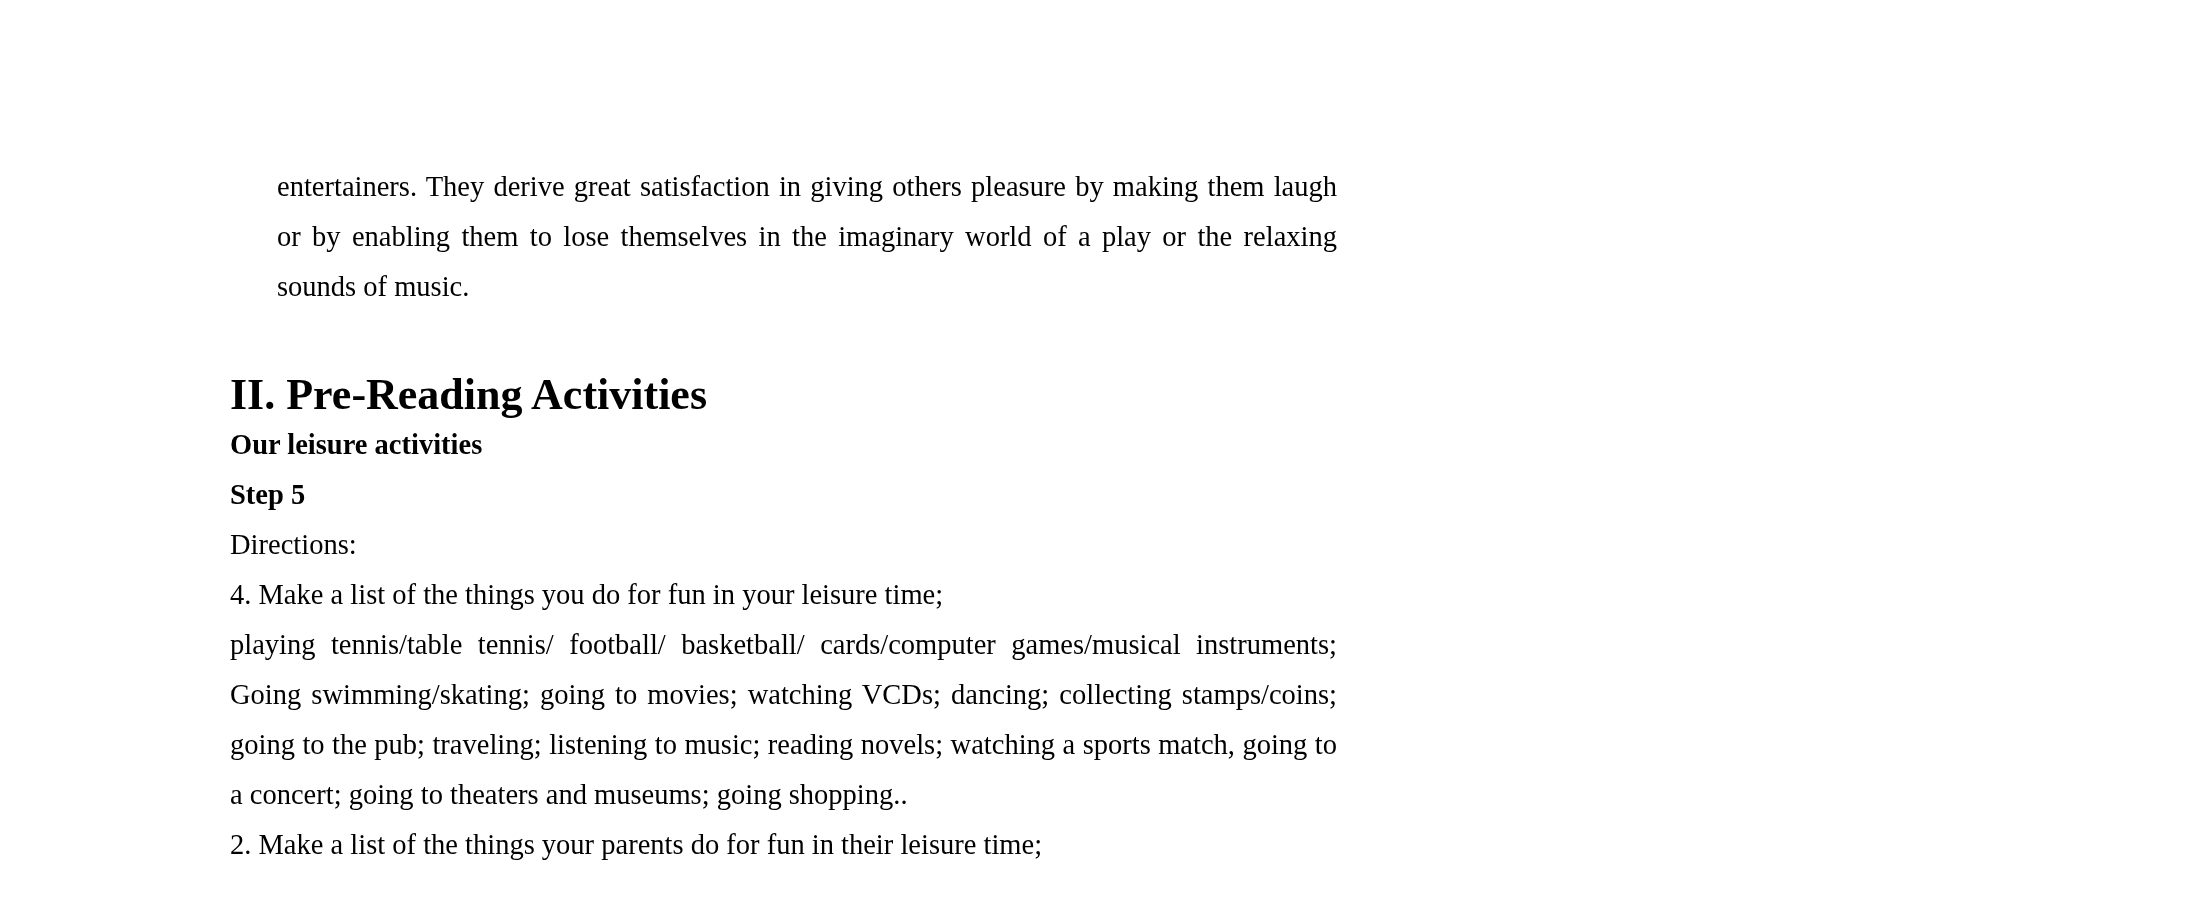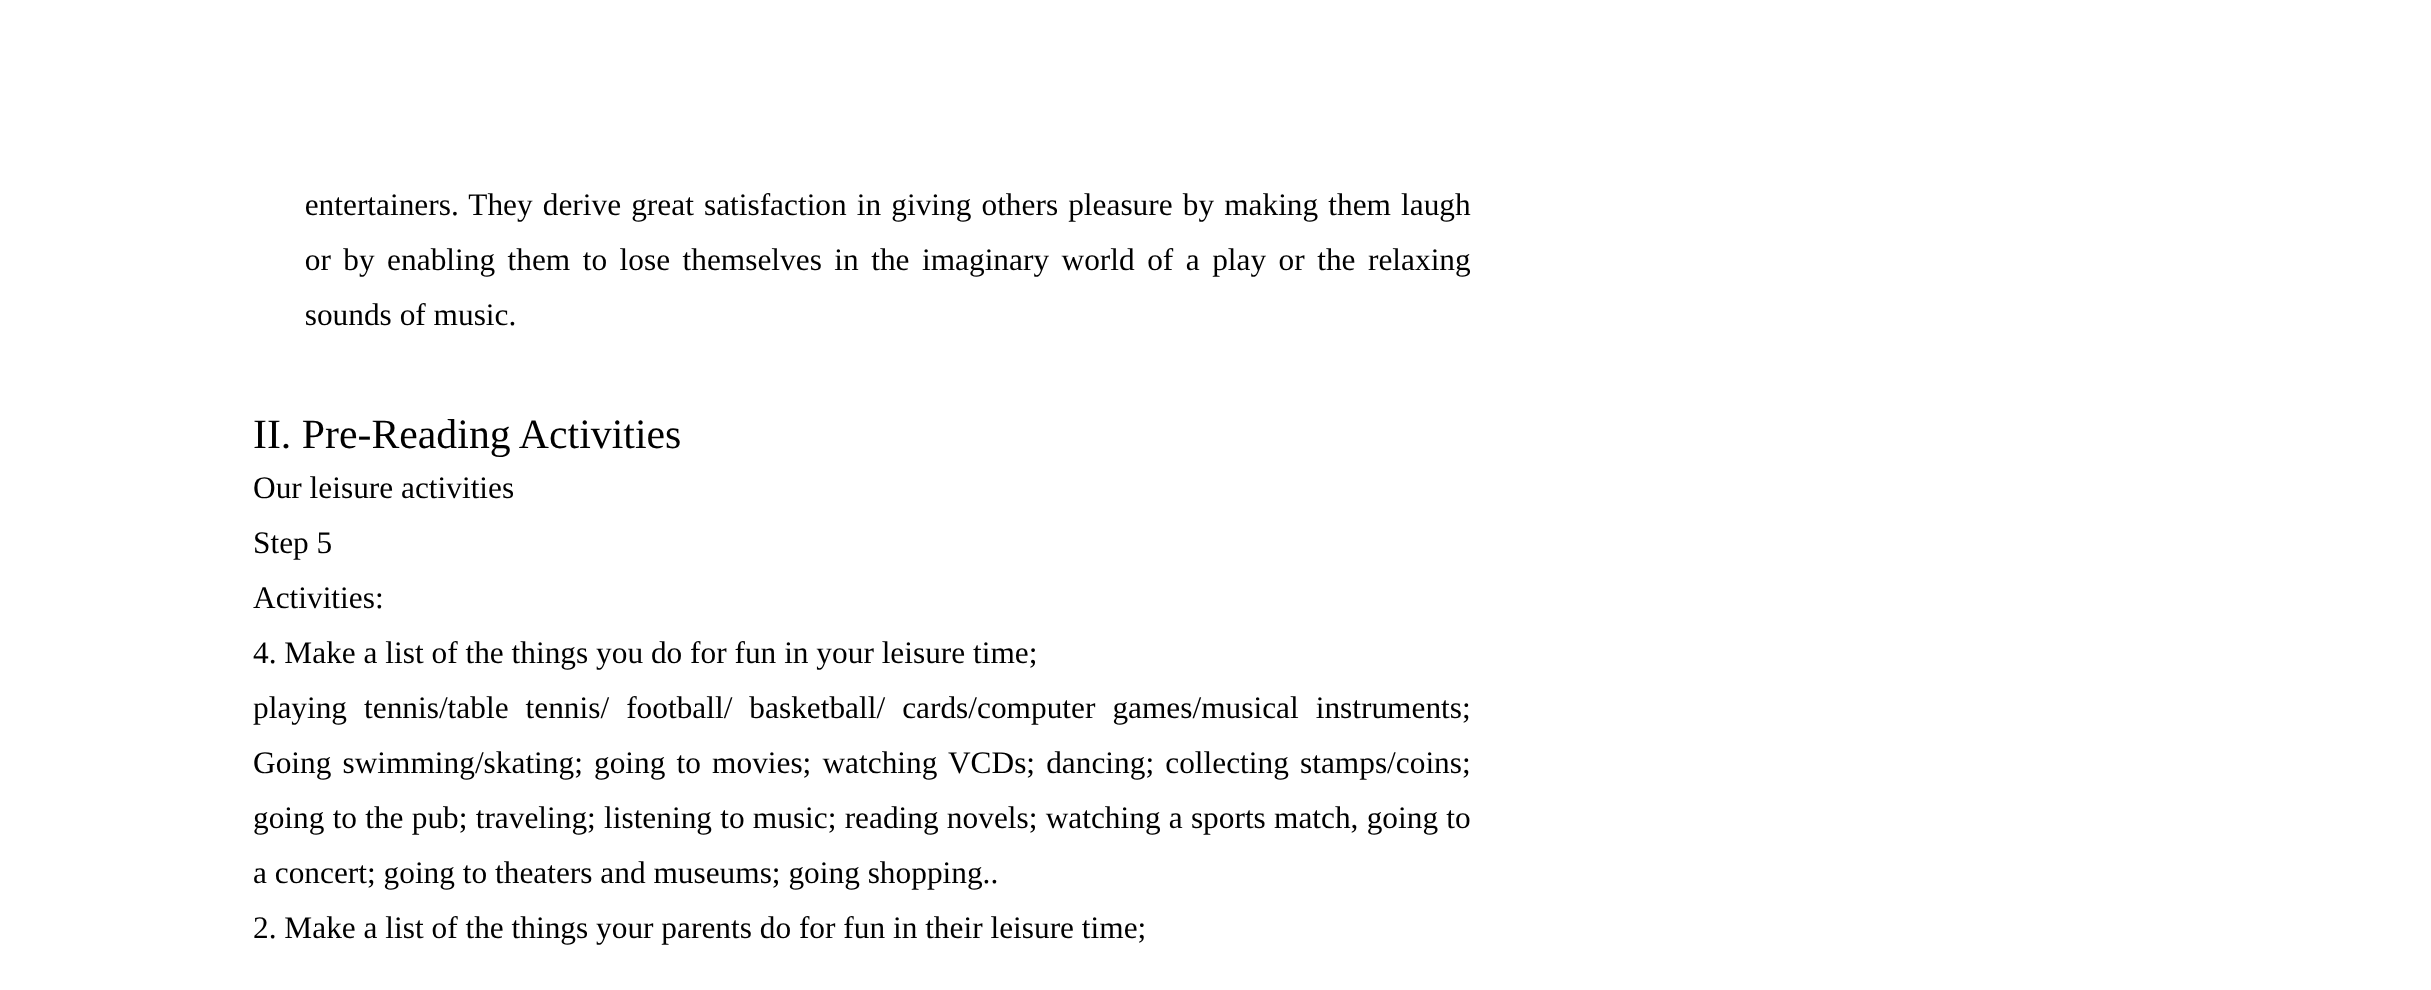--- a/index.html
+++ b/index.html
@@ -32,25 +32,25 @@
     color: #000000;
   }
   .justified {
     text-align: justify;
   }
   .intro-indent {
     margin-left: 47px !important;
     width: 1060px;
   }
   .bold {
-    font-weight: normal;
+    font-weight: bold;
   }
   .section-heading {
-    font-size: 38px;
-    font-weight: normal;
+    font-size: 44px;
+    font-weight: bold;
     line-height: 50px;
     margin-top: 58px !important;
     white-space: nowrap;
   }
   .full-width {
     width: 1107px;
   }
 </style>
 </head>
 <body>
@@ -59,21 +59,21 @@
   <div class="content">
 
     <p class="body-text justified intro-indent">entertainers. They derive great satisfaction in giving others pleasure by making them laugh or by enabling them to lose themselves in the imaginary world of a play or the relaxing sounds of music.</p>
 
     <h1 class="section-heading">II. Pre-Reading Activities</h1>
 
     <p class="body-text bold full-width">Our leisure activities</p>
 
     <p class="body-text bold full-width">Step 5</p>
 
-    <p class="body-text full-width">Activities:</p>
+    <p class="body-text full-width">Directions:</p>
 
     <p class="body-text full-width">4. Make a list of the things you do for fun in your leisure time;</p>
 
     <p class="body-text justified full-width">playing tennis/table tennis/ football/ basketball/ cards/computer games/musical instruments; Going swimming/skating; going to movies; watching VCDs; dancing; collecting stamps/coins; going to the pub; traveling; listening to music; reading novels; watching a sports match, going to a concert; going to theaters and museums; going shopping..</p>
 
     <p class="body-text full-width">2. Make a list of the things your parents do for fun in their leisure time;</p>
 
   </div>
 </div>
 

